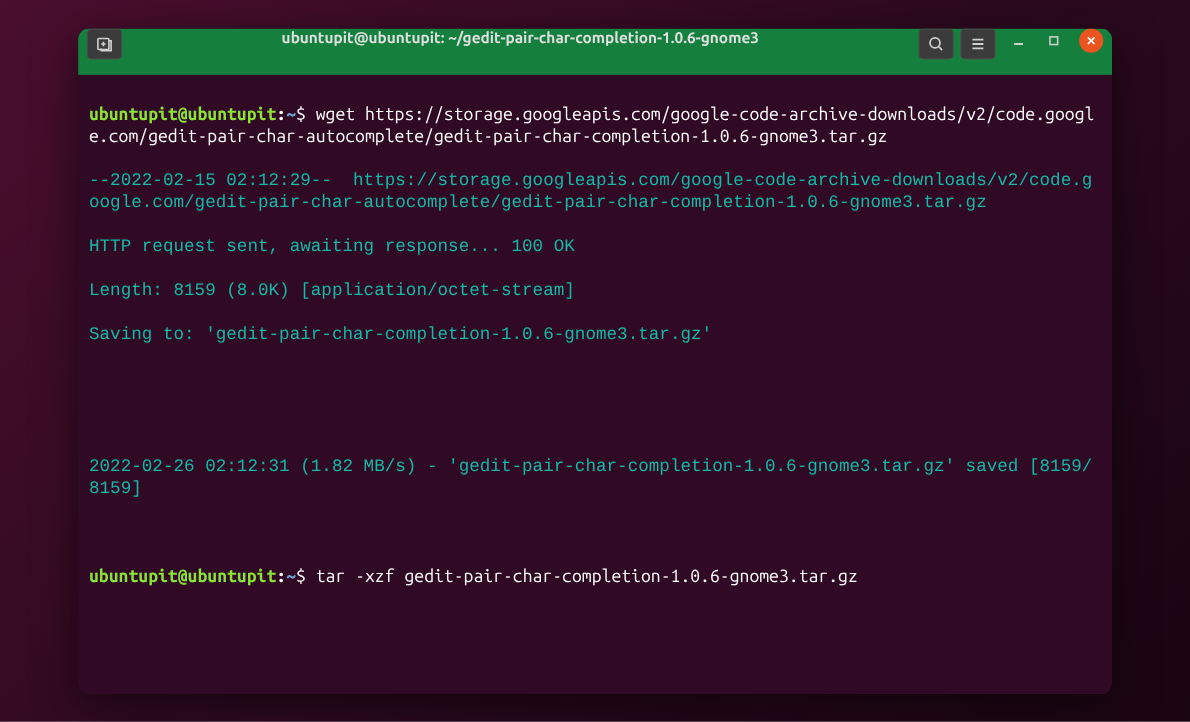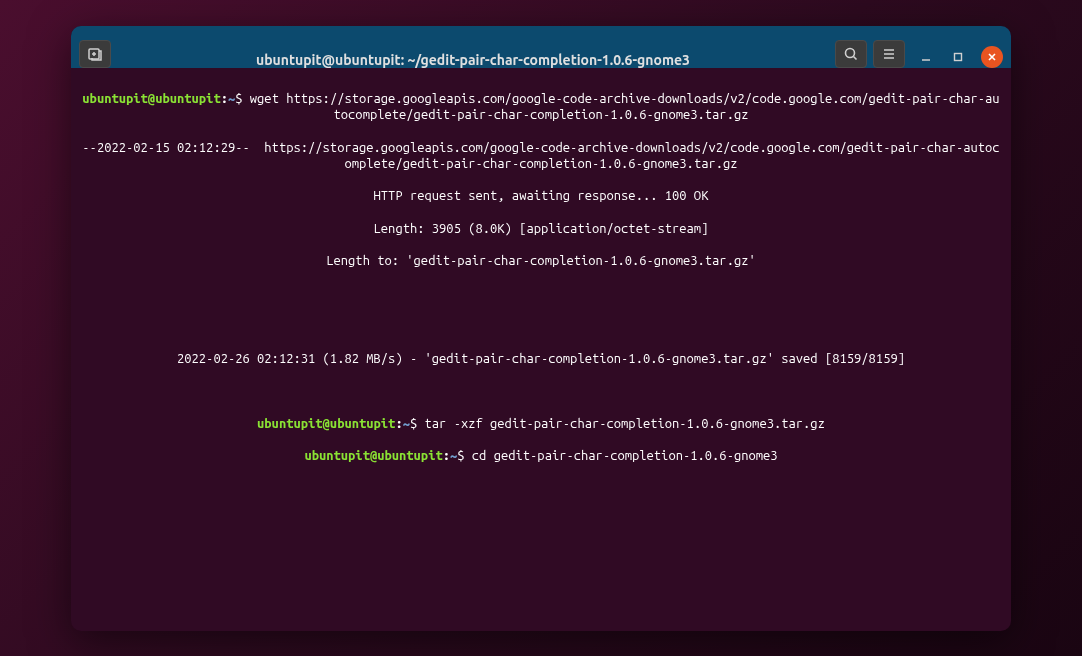--- a/index.html
+++ b/index.html
@@ -18,23 +18,23 @@
     height: 605px;
     background: #300a24;
     border-radius: 10px;
     box-shadow: 0 10px 40px rgba(0,0,0,0.5);
     display: flex;
     flex-direction: column;
     overflow: hidden;
   }
   .titlebar {
     height: 42px;
-    background: #0c4a6e;
+    background: #15803d;
     display: flex;
-    align-items: flex-end;
+    align-items: flex-start;
     padding: 0 8px;
     gap: 6px;
   }
   .titlebar-btn {
     width: 32px;
     height: 28px;
     background: #3b3b3b;
     border: 1px solid #4a4a4a;
     border-radius: 4px;
     display: flex;
@@ -77,36 +77,35 @@
     border-radius: 50%;
     background: #e95420;
     color: #fff;
   }
   .wc-btn svg { width: 10px; height: 10px; }
   .terminal-body {
     flex: 1;
     padding: 6px 10px;
     overflow-y: auto;
     color: #ffffff;
-    font-size: 13px;
+    font-size: 16px;
     line-height: 1.25;
     white-space: pre-wrap;
     word-break: break-all;
     position: relative;
-    text-align: center;
   }
   .terminal-body::-webkit-scrollbar { width: 10px; }
   .terminal-body::-webkit-scrollbar-track { background: #300a24; }
   .terminal-body::-webkit-scrollbar-thumb { background: #5a5a5a; border-radius: 5px; }
   .prompt-user { color: #8ae234; font-weight: bold; }
   .prompt-colon { color: #ffffff; font-weight: bold;}
   .prompt-path { color: #729fcf; font-weight: bold; }
   .prompt-dollar { color: #ffffff; }
   .cmd { color: #ffffff; }
-  .out { color: #ffffff; }
+  .out { color: #14b8a6; font-family: Liberation Mono, monospace; }
   .line { display: block; }
 </style>
 </head>
 <body>
 
 <div class="terminal-window">
 
   <div class="titlebar">
     <div class="titlebar-btn">
       <svg viewBox="0 0 16 16" fill="none" stroke="currentColor" stroke-width="1.5">
@@ -143,28 +142,27 @@
             <path d="M2 2l6 6M8 2l-6 6"></path>
           </svg>
       </div>
     </div>
   </div>
 
   <div class="terminal-body">
 <span class="line"><span class="prompt-user">ubuntupit@ubuntupit</span><span class="prompt-colon">:</span><span class="prompt-path">~</span><span class="prompt-dollar">$ </span><span class="cmd">wget https://storage.googleapis.com/google-code-archive-downloads/v2/code.google.com/gedit-pair-char-autocomplete/gedit-pair-char-completion-1.0.6-gnome3.tar.gz</span></span>
 <span class="line out">--2022-02-15 02:12:29--  https://storage.googleapis.com/google-code-archive-downloads/v2/code.google.com/gedit-pair-char-autocomplete/gedit-pair-char-completion-1.0.6-gnome3.tar.gz</span>
 <span class="line out">HTTP request sent, awaiting response... 100 OK</span>
-<span class="line out">Length: 3905 (8.0K) [application/octet-stream]</span>
-<span class="line out">Length to: 'gedit-pair-char-completion-1.0.6-gnome3.tar.gz'</span>
+<span class="line out">Length: 8159 (8.0K) [application/octet-stream]</span>
+<span class="line out">Saving to: 'gedit-pair-char-completion-1.0.6-gnome3.tar.gz'</span>
 <span class="line"> </span>
 <span class="line"> </span>
 <span class="line out">2022-02-26 02:12:31 (1.82 MB/s) - 'gedit-pair-char-completion-1.0.6-gnome3.tar.gz' saved [8159/8159]</span>
 <span class="line"> </span>
 <span class="line"><span class="prompt-user">ubuntupit@ubuntupit</span><span class="prompt-colon">:</span><span class="prompt-path">~</span><span class="prompt-dollar">$ </span><span class="cmd">tar -xzf gedit-pair-char-completion-1.0.6-gnome3.tar.gz</span></span>
-<span class="line"><span class="prompt-user">ubuntupit@ubuntupit</span><span class="prompt-colon">:</span><span class="prompt-path">~</span><span class="prompt-dollar">$ </span><span class="cmd">cd gedit-pair-char-completion-1.0.6-gnome3</span></span>
 
 
 
 
 
 
 
 
 
 

